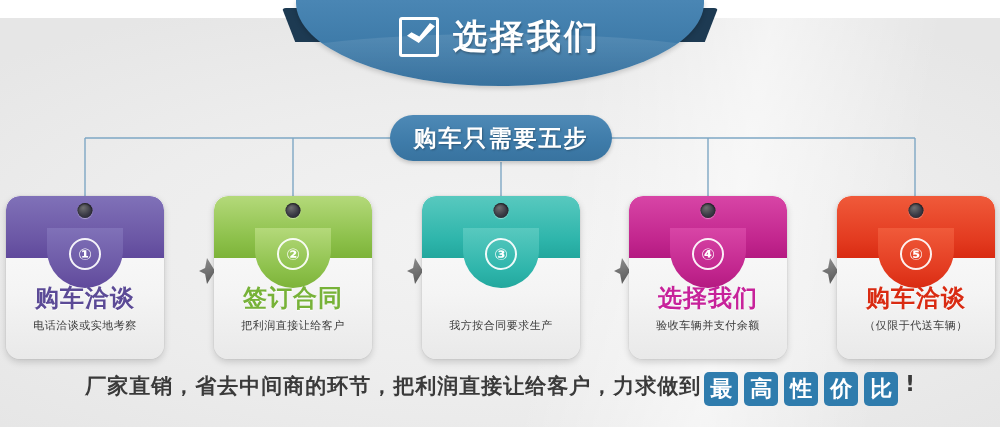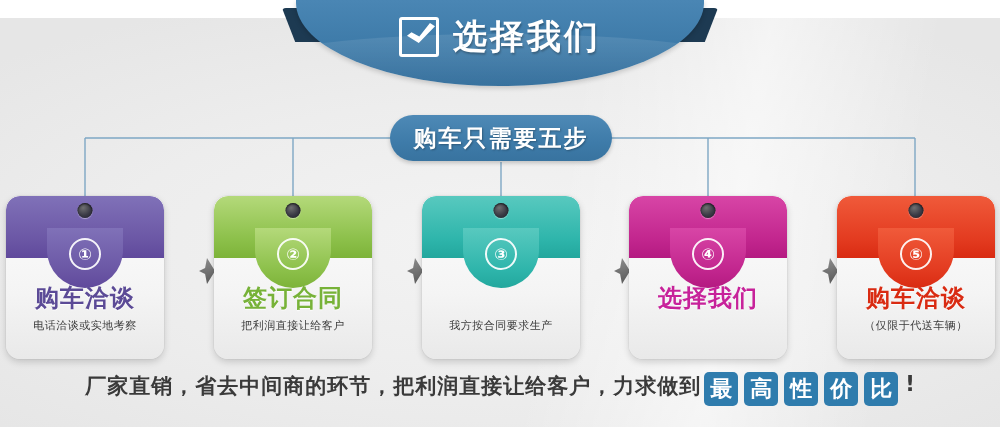--- a/index.html
+++ b/index.html
@@ -203,20 +203,21 @@
       <div class="num">③</div>
       <div class="card-sub">我方按合同要求生产</div>
     </div>
     <div class="arrow" style="left:614px"></div>
 
     <div class="card" style="left:629px">
       <div class="card-head" style="background:linear-gradient(180deg,#d845a6 0%,#c2268e 70%,#b41a81 100%)"></div>
       <div class="eyelet"></div>
       <div class="num">④</div>
       <div class="card-title" style="color:#c7229a">选择我们</div>
+      <div class="card-sub">验收车辆并支付余额</div>
     </div>
     <div class="arrow" style="left:822px"></div>
 
     <div class="card" style="left:837px">
       <div class="card-head" style="background:linear-gradient(180deg,#f05a3a 0%,#e33b20 70%,#d92b12 100%)"></div>
       <div class="eyelet"></div>
       <div class="num">⑤</div>
       <div class="card-title" style="color:#d92b12">购车洽谈</div>
       <div class="card-sub">（仅限于代送车辆）</div>
     </div>

